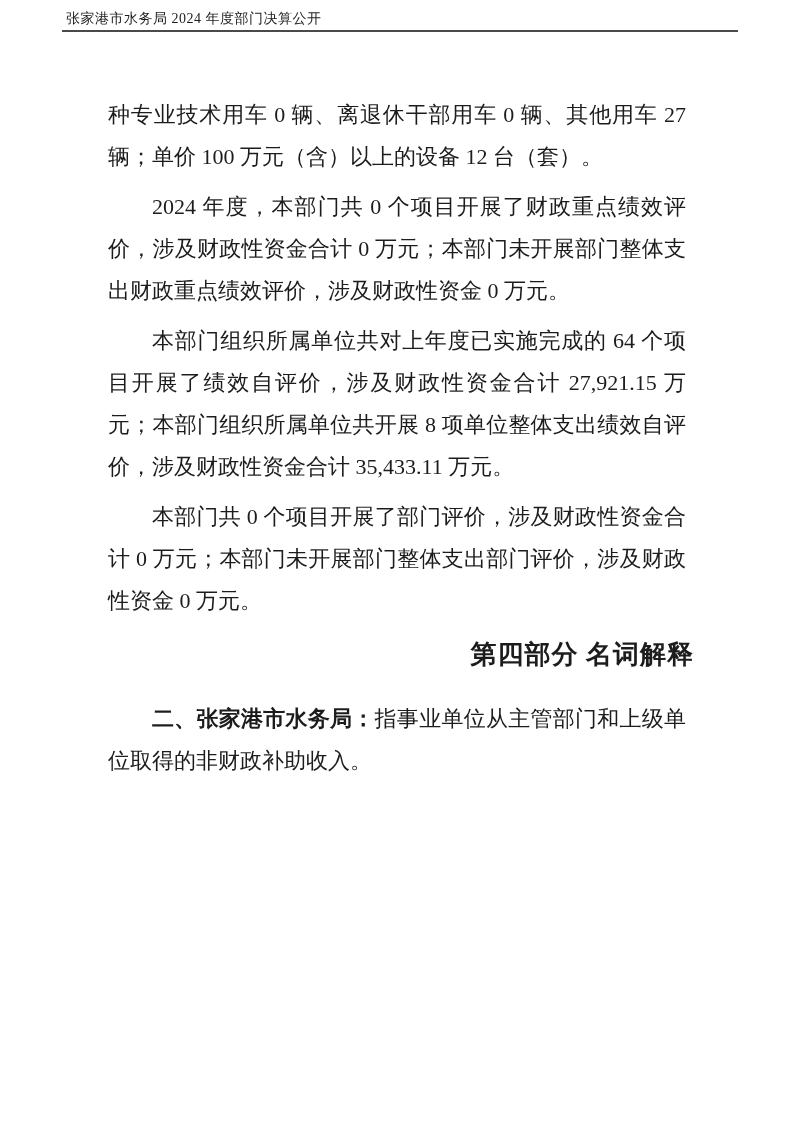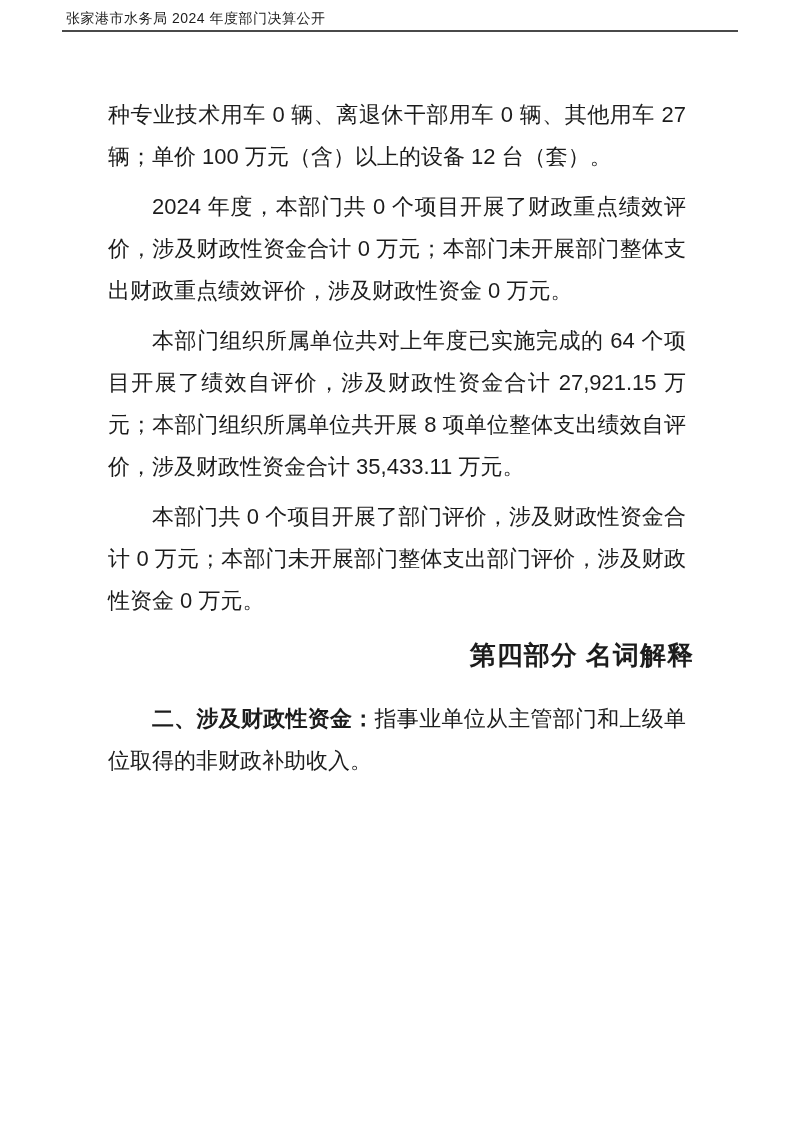--- a/index.html
+++ b/index.html
@@ -8,21 +8,21 @@
     --footer-text: #3d3d3d;
     --page-bg: #ffffff;
   }
   * { margin: 0; padding: 0; box-sizing: border-box; }
   html, body { background: #ffffff; }
   .page {
     position: relative;
     width: 793px;
     height: 804px;
     background: var(--page-bg);
-    font-family: Liberation Sans, sans-serif;
+    font-family: Liberation Serif, serif;
     color: var(--text);
     overflow: hidden;
   }
   .header-text {
     position: absolute;
     top: 10px;
     left: 66px;
     font-size: 14px;
     letter-spacing: 0.5px;
     color: var(--text);
@@ -86,21 +86,21 @@
 
     <p class="para indent">2024 年度，本部门共 0 个项目开展了财政重点绩效评价，涉及财政性资金合计 0 万元；本部门未开展部门整体支出财政重点绩效评价，涉及财政性资金 0 万元。</p>
 
     <p class="para indent">本部门组织所属单位共对上年度已实施完成的 64 个项目开展了绩效自评价，涉及财政性资金合计 27,921.15 万元；本部门组织所属单位共开展 8 项单位整体支出绩效自评价，涉及财政性资金合计 35,433.11 万元。</p>
 
     <p class="para indent">本部门共 0 个项目开展了部门评价，涉及财政性资金合计 0 万元；本部门未开展部门整体支出部门评价，涉及财政性资金 0 万元。</p>
 
     <h2 class="part-title">第四部分 名词解释</h2>
 
 
-    <p class="para indent"><span class="def-lead">二、涉及财政性资金：</span><span>指事业单位从主管部门和上级单位取得的非财政补助收入。</span></p>
+    <p class="para indent"><span class="def-lead">二、张家港市水务局：</span><span>指事业单位从主管部门和上级单位取得的非财政补助收入。</span></p>
 
 
   </div>
 
   <div class="footer">
     <span>- 46 -</span>
   </div>
 
 </div>
 

